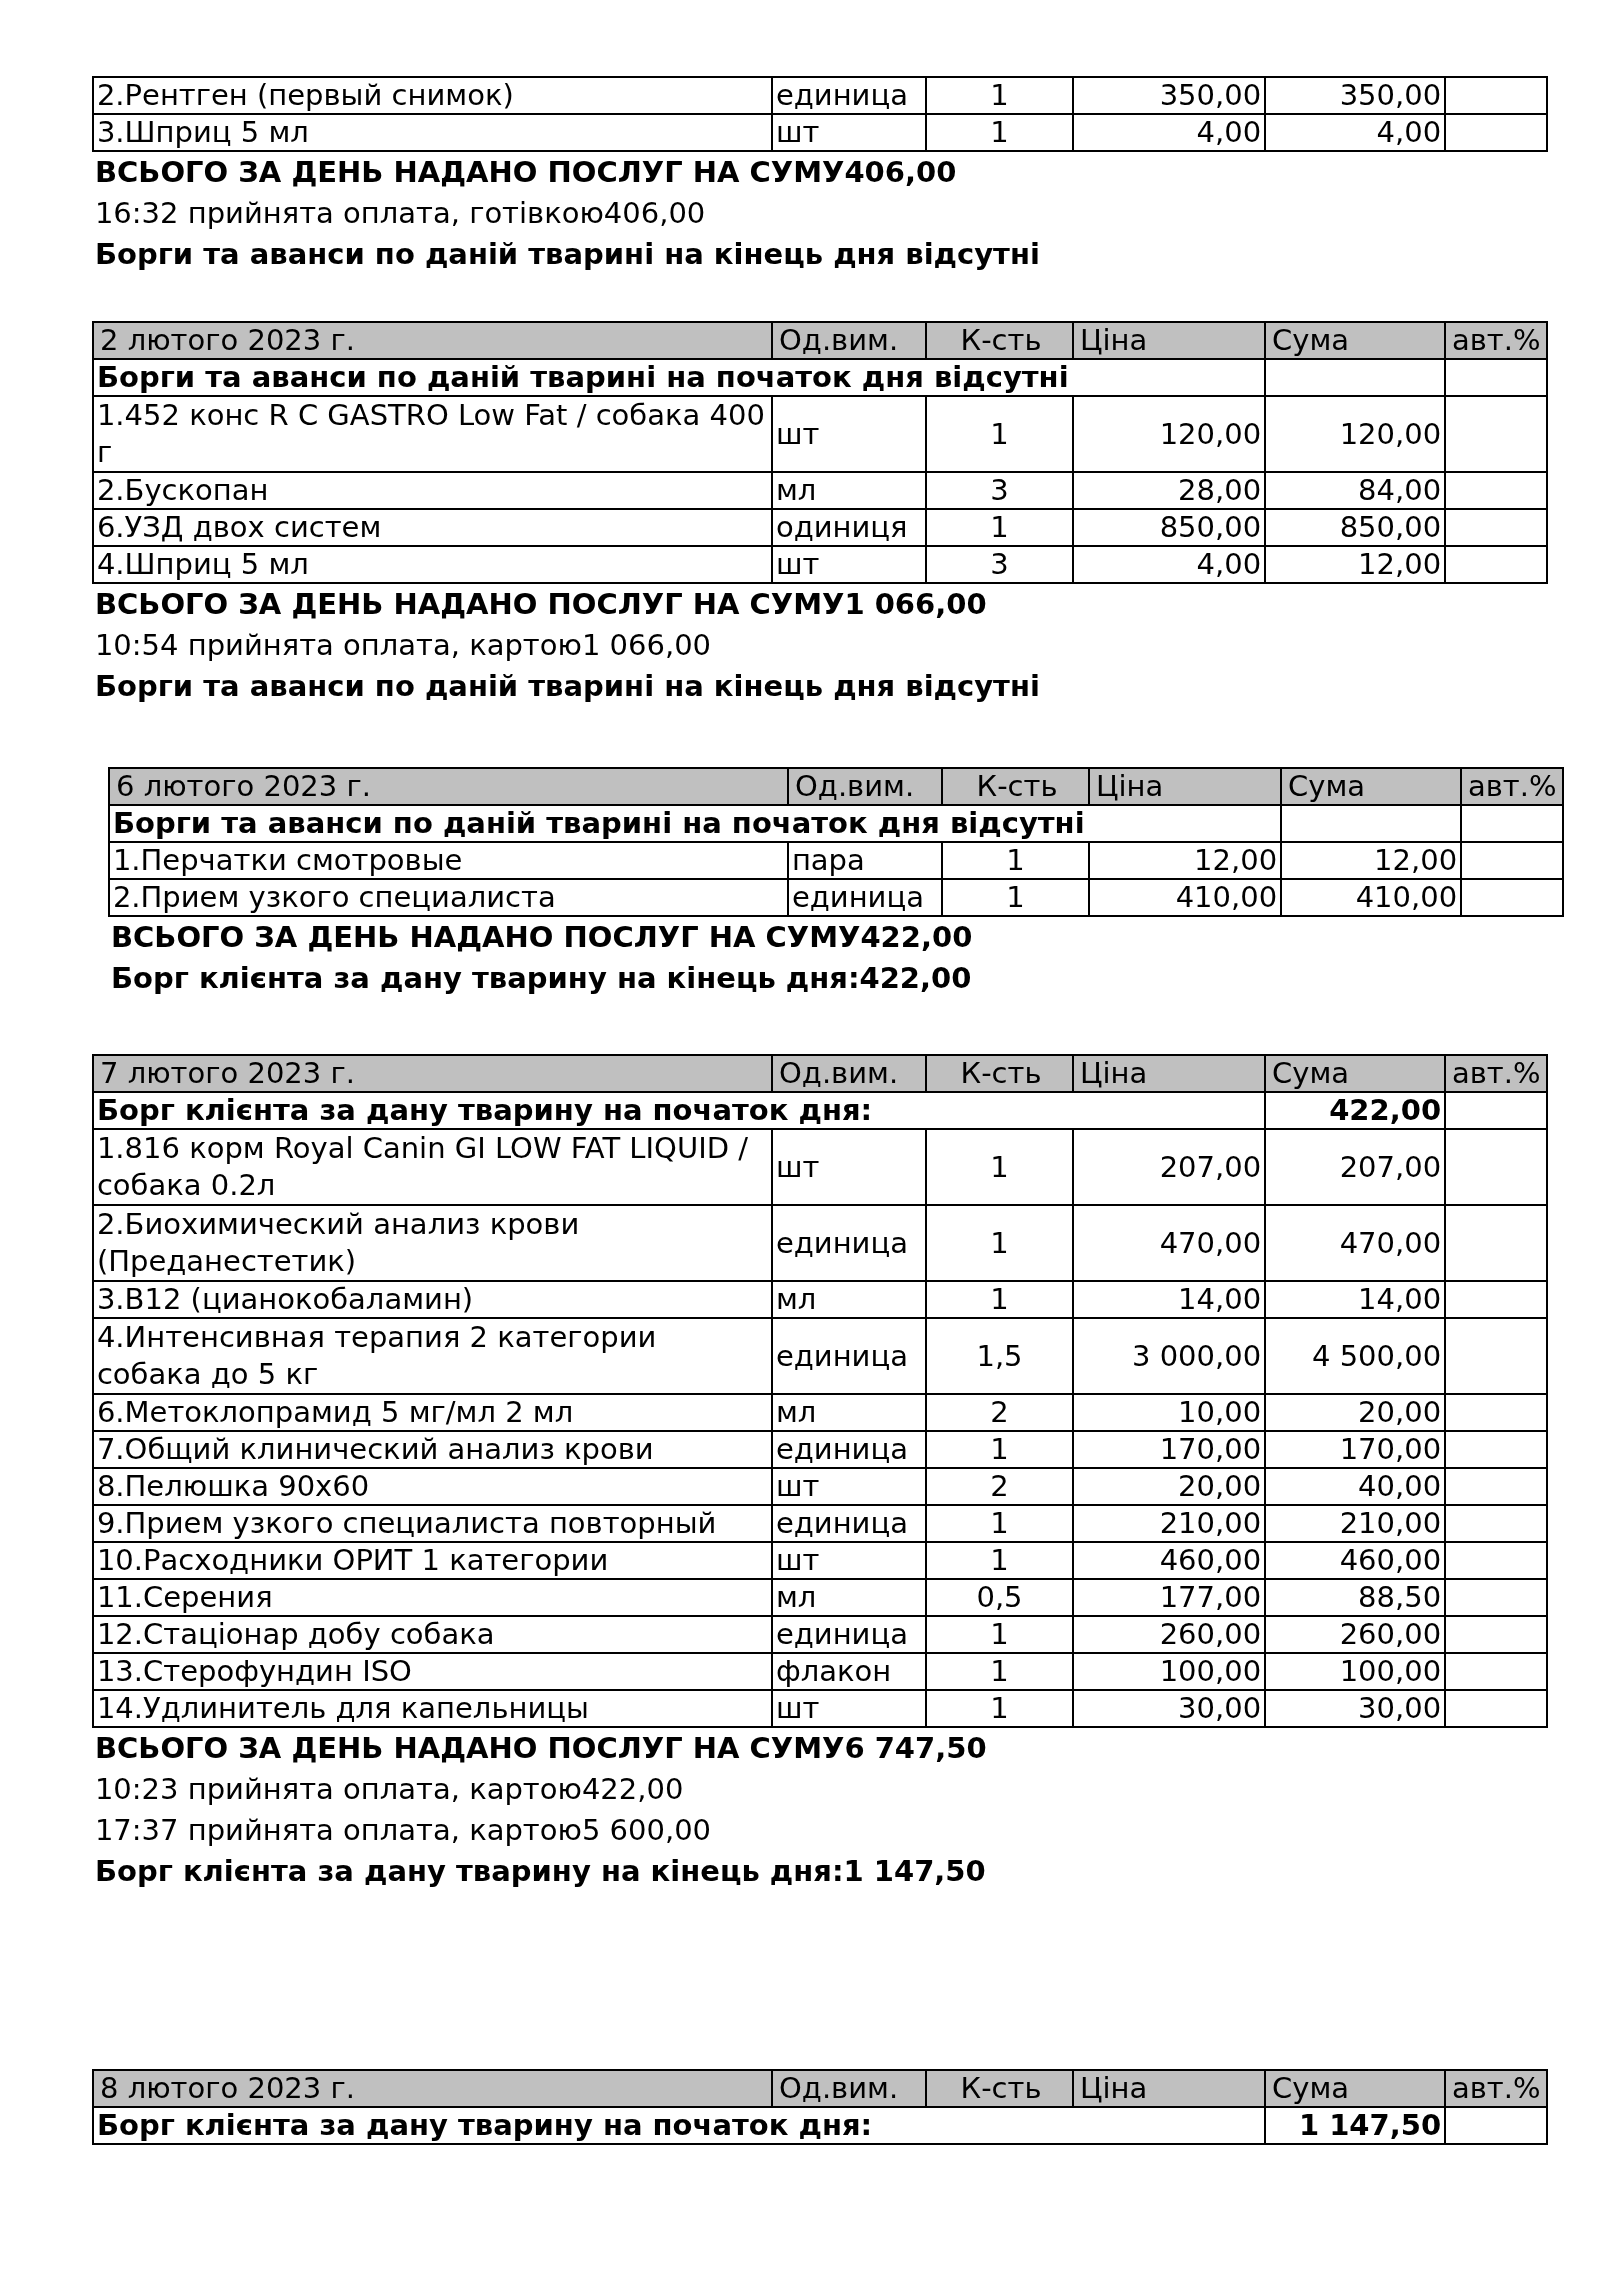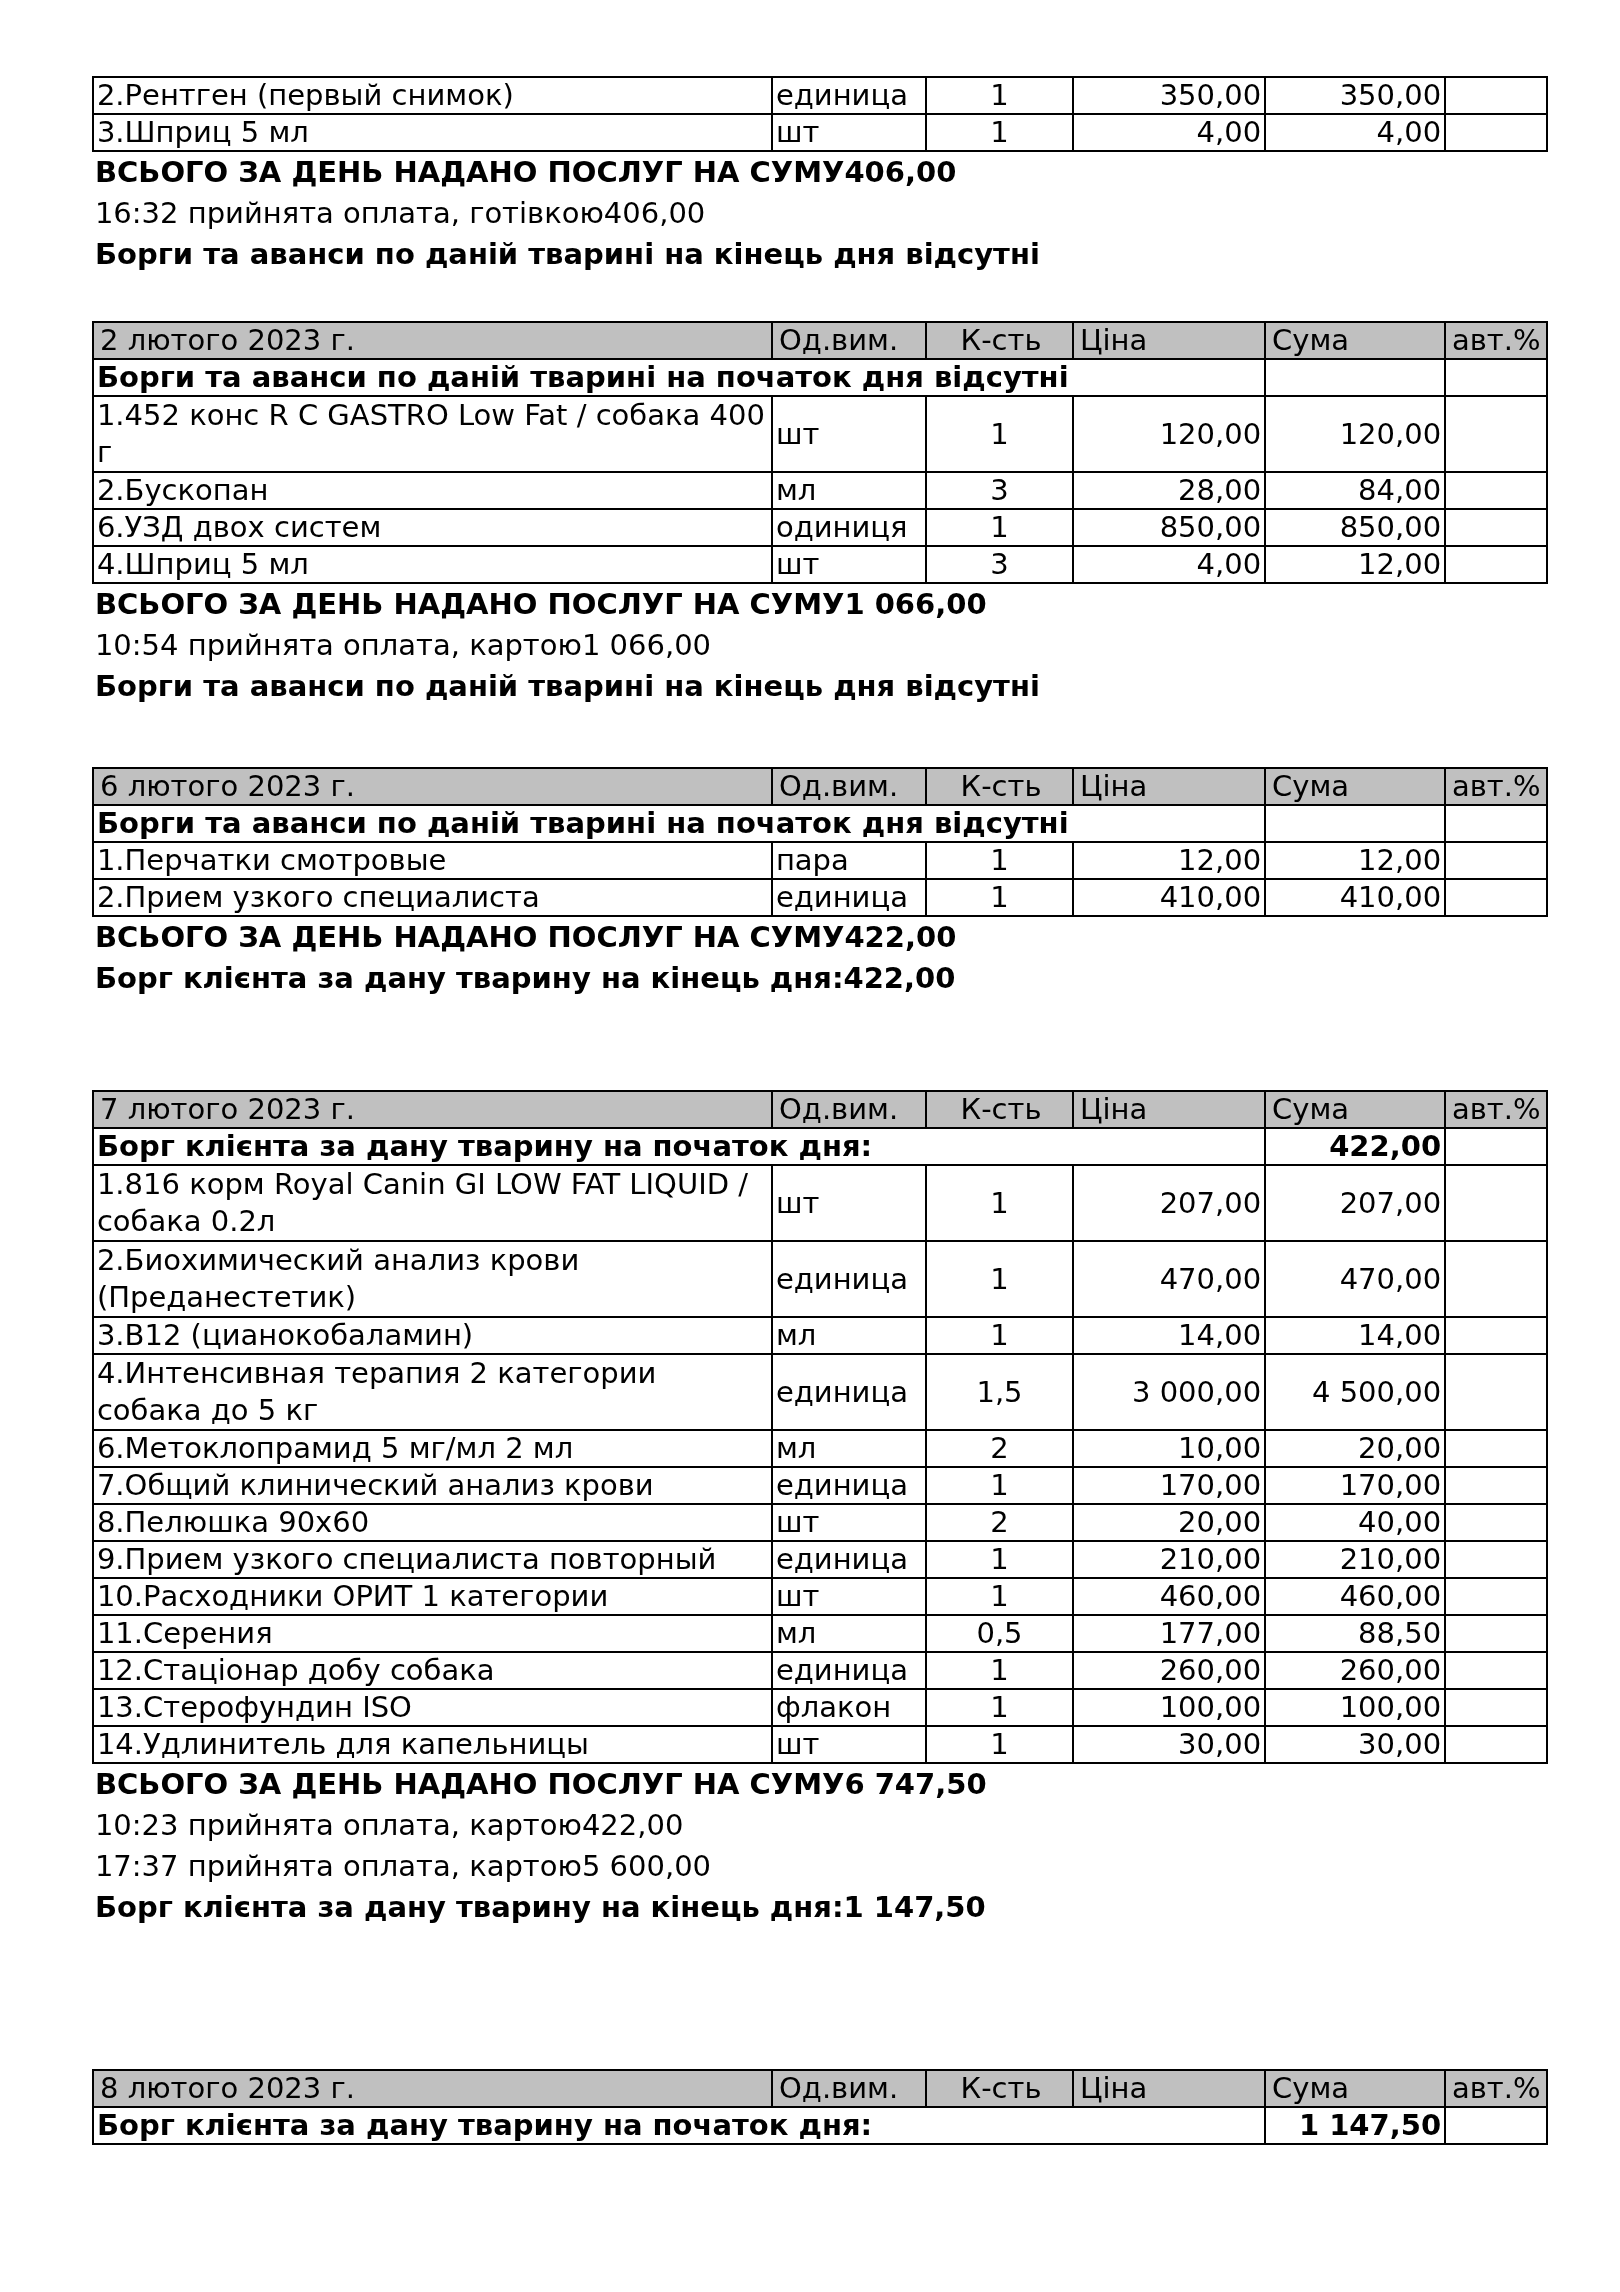--- a/index.html
+++ b/index.html
@@ -137,21 +137,21 @@
       </div>
       <div class="line">
         <span>10:54 прийнята оплата, картою</span>
         <span class="amt">1 066,00</span>
       </div>
       <div class="line b">
         <span>Борги та аванси по даній тварині на кінець дня відсутні</span>
         <span class="amt"></span>
       </div>
     </div>
-    <div class="section" style="top: 767px;">
+    <div class="section" style="top: 767px; margin-left: 16px;">
       <table class="grid">
         <colgroup>
           <col style="width:679px">
           <col style="width:154px">
           <col style="width:147px">
           <col style="width:192px">
           <col style="width:180px">
           <col style="width:102px">
         </colgroup>
         <tbody>
@@ -188,21 +188,21 @@
       </table>
       <div class="line b">
         <span>ВСЬОГО ЗА ДЕНЬ НАДАНО ПОСЛУГ НА СУМУ</span>
         <span class="amt">422,00</span>
       </div>
       <div class="line b">
         <span>Борг клієнта за дану тварину на кінець дня:</span>
         <span class="amt">422,00</span>
       </div>
     </div>
-    <div class="section" style="top: 1054px; margin-top: 36px;">
+    <div class="section" style="top: 1054px;">
       <table class="grid">
         <colgroup>
           <col style="width:679px">
           <col style="width:154px">
           <col style="width:147px">
           <col style="width:192px">
           <col style="width:180px">
           <col style="width:102px">
         </colgroup>
         <tbody>

